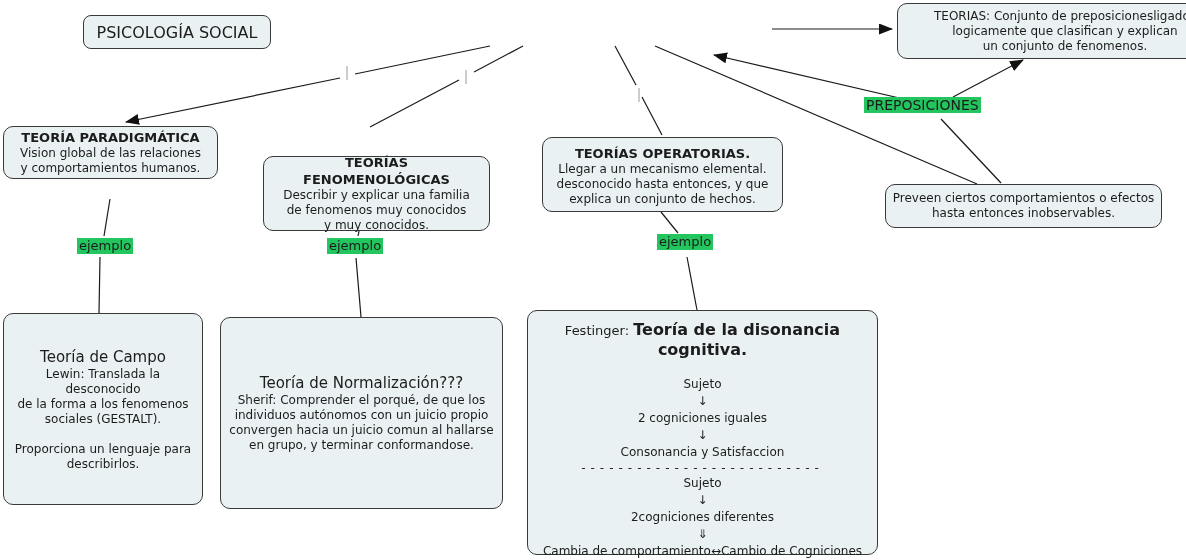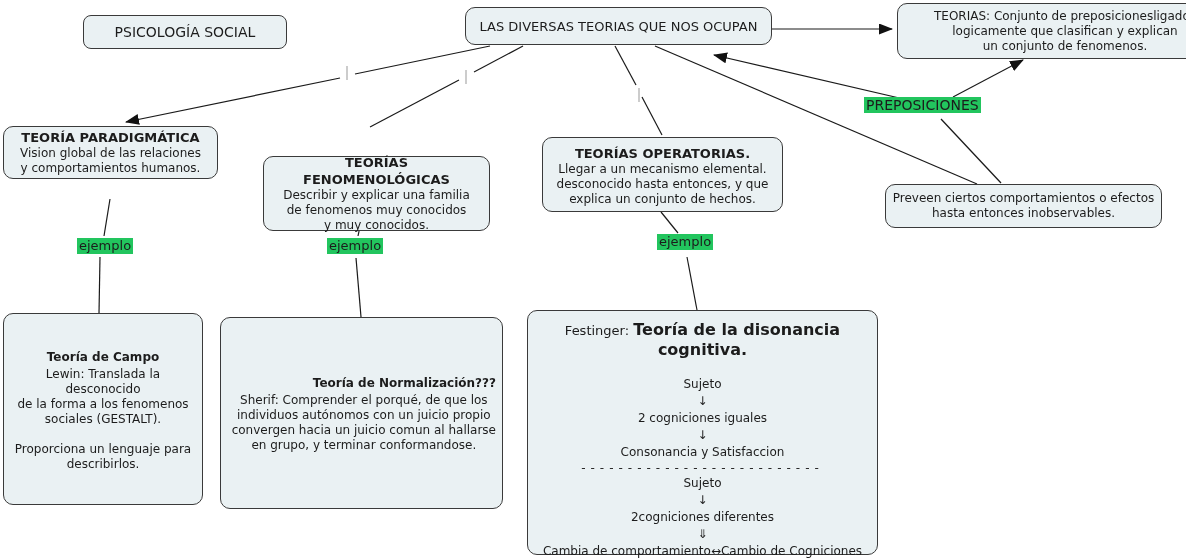--- a/index.html
+++ b/index.html
@@ -21,30 +21,30 @@
     display:flex;
     flex-direction:column;
     justify-content:center;
     align-items:center;
     text-align:center;
     z-index:2;
     padding:4px 6px;
   }
   .node .title{font-weight:bold;font-size:13px;line-height:17px;white-space:pre-line;}
   .node .body{font-size:12px;line-height:15px;white-space:pre-line;}
-  .big-title{font-weight:bold;font-size:12px;line-height:20px;}
-  #node-psicologia{left:83px;top:15px;width:204px;height:34px;font-size:14px;border-radius:8px;}
+  .big-title{font-weight:normal;font-size:15px;line-height:20px;}
+  #node-psicologia{left:83px;top:15px;width:188px;height:34px;font-size:16px;border-radius:8px;}
   #node-main{left:465px;top:7px;width:307px;height:38px;font-size:13px;}
   #node-teorias-def{left:897px;top:3px;width:336px;height:56px;}
   #node-paradigmatica{left:3px;top:126px;width:215px;height:53px;}
   #node-fenomenologicas{left:263px;top:128px;width:227px;height:75px;margin-top:28px;}
   #node-operatorias{left:542px;top:137px;width:241px;height:75px;justify-content:flex-end;}
   #node-preveen{left:885px;top:184px;width:277px;height:44px;}
   #node-campo{left:3px;top:313px;width:200px;height:192px;}
-  #node-normalizacion{left:220px;top:317px;width:283px;height:192px;align-items:flex-end;}
+  #node-normalizacion{left:220px;top:317px;width:283px;height:192px;}
   #node-festinger{left:527px;top:310px;width:351px;height:245px;justify-content:flex-start;padding-top:9px;}
   #node-festinger .ftitle{font-size:13px;line-height:19px;margin-bottom:16px;}
   #node-festinger .ftitle b{font-size:16px;}
   .flow{font-size:12px;line-height:17px;}
   .dashes{font-size:12px;line-height:14px;letter-spacing:5px;color:#2a2a2a;}
   .flow-gap{height:14px;}
   .floating-label{
     position:absolute;z-index:2;
     font-size:14px;line-height:16px;
     background:#22c55e;padding:0 2px;
@@ -100,23 +100,20 @@
       <line x1="347" y1="66" x2="347" y2="80"></line>
       <line x1="466" y1="70" x2="466" y2="84"></line>
       <line x1="639" y1="88" x2="639" y2="102"></line>
     </g>
   </svg>
 
   <div class="node" id="node-psicologia">
     <span>PSICOLOGÍA SOCIAL</span>
   </div>
 
-  <div class="node" id="node-main">
-    <span>LAS DIVERSAS TEORIAS QUE NOS OCUPAN</span>
-  </div>
 
   <div class="node" id="node-teorias-def">
     <div class="body">TEORIAS: Conjunto de preposicionesligados
 logicamente que clasifican y explican
 un conjunto de fenomenos.</div>
   </div>
 
   <div class="node" id="node-paradigmatica">
     <div class="title">TEORÍA PARADIGMÁTICA</div>
     <div class="body">Vision global de las relaciones

